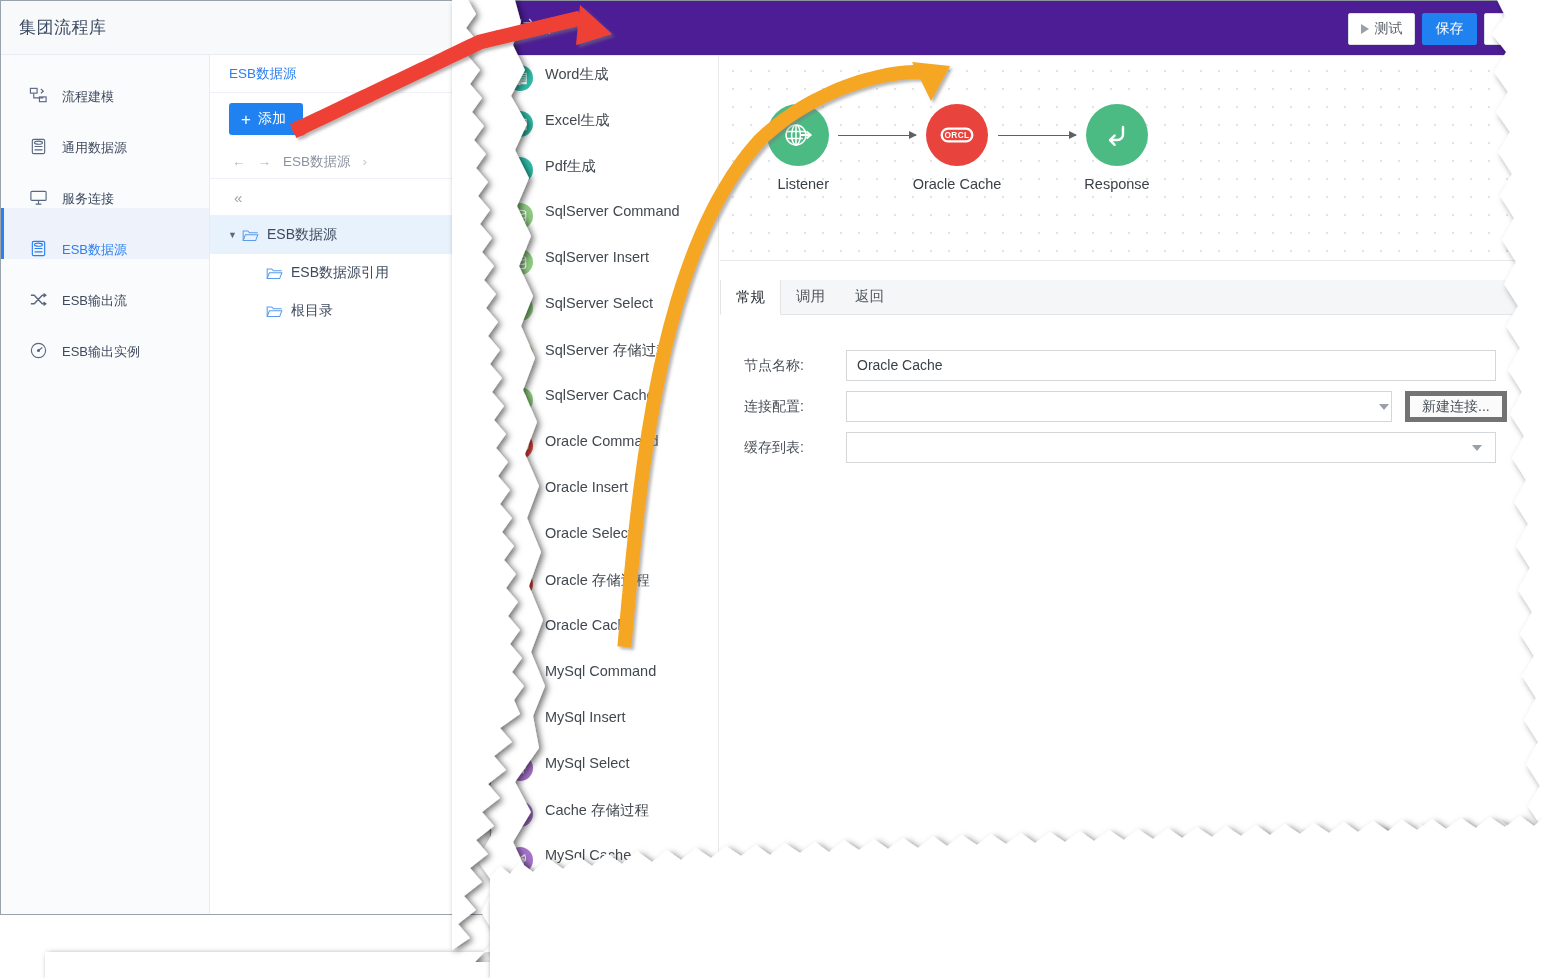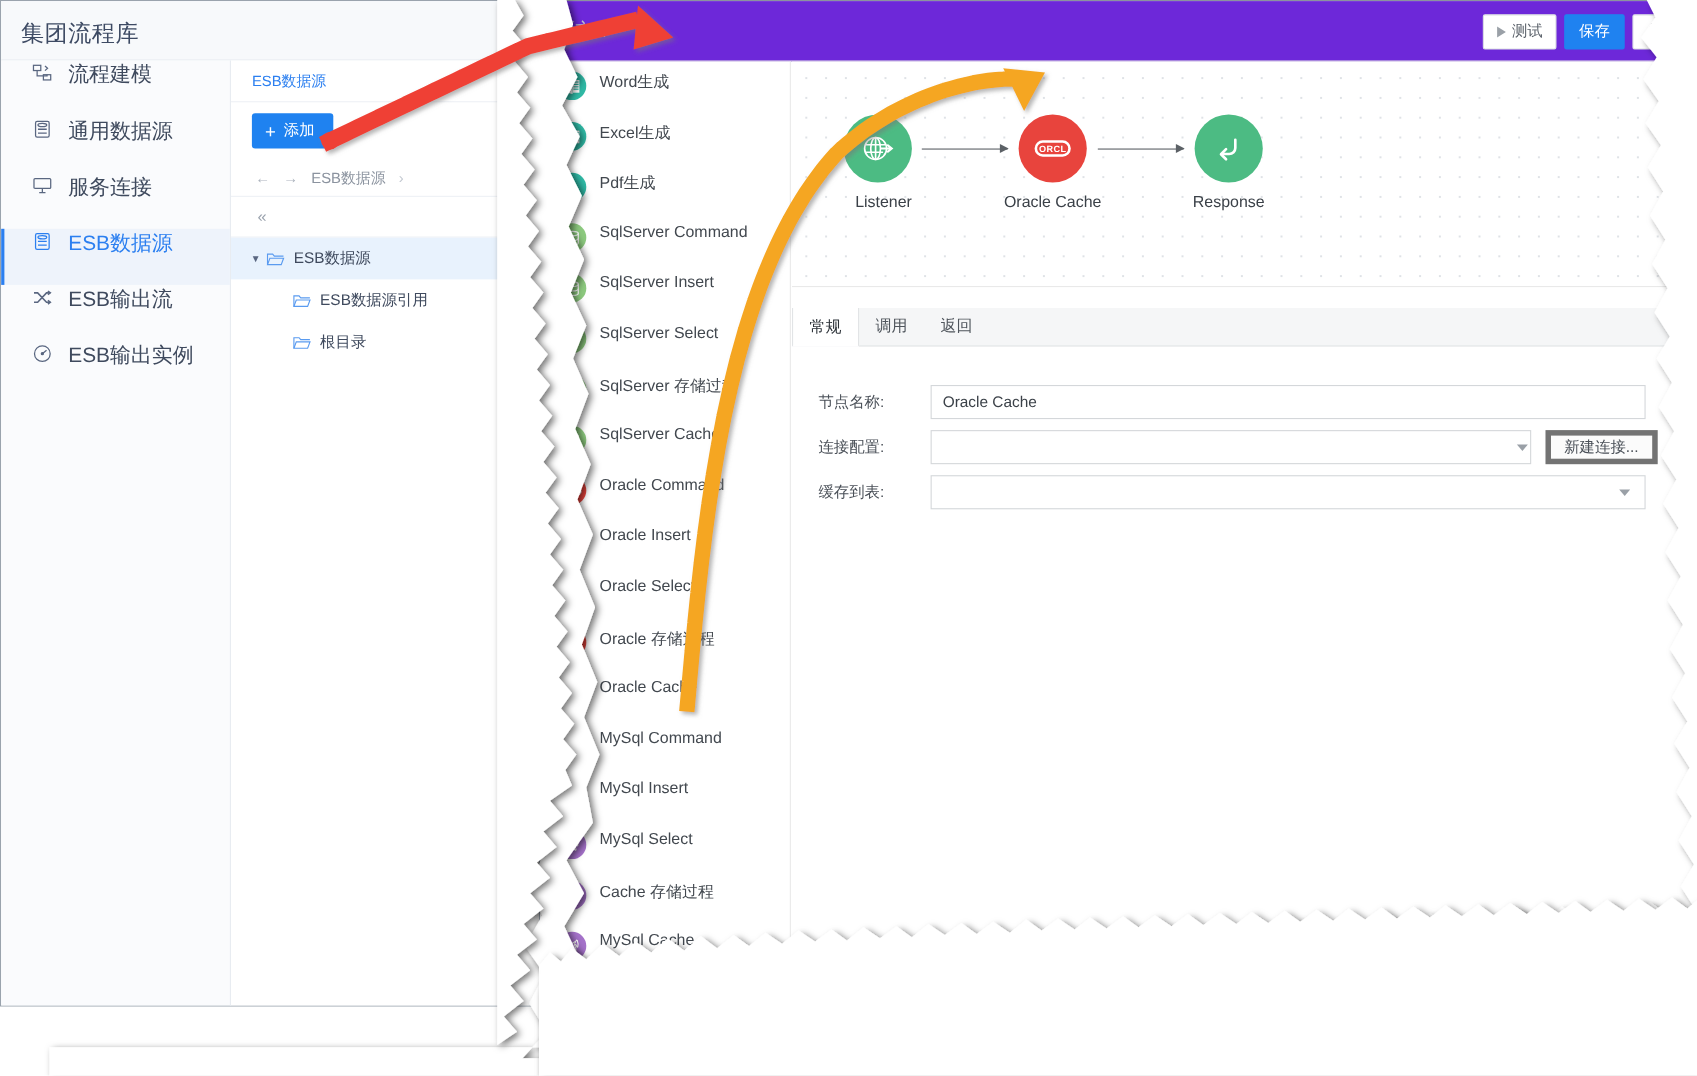--- a/index.html
+++ b/index.html
@@ -7,27 +7,27 @@
        font-family:"Liberation Sans","DejaVu Sans",sans-serif;
        -webkit-font-smoothing:antialiased;}
 
   
   #back-window{position:absolute;left:0;top:0;width:1000px;height:915px;
      background:#ffffff;border:1px solid #9aa3ad;box-sizing:border-box;overflow:hidden;}
 
   
   #app-titlebar{position:absolute;left:0;top:0;width:998px;height:54px;
      background:#f7f9fb;border-bottom:1px solid #e8ecf1;box-sizing:border-box;}
-  #app-title{position:absolute;left:18px;top:15px;font-size:21px;color:#3d4a63;letter-spacing:.5px;}
+  #app-title{position:absolute;left:18px;top:15px;font-size:17px;color:#3d4a63;letter-spacing:.5px;}
 
   
   #sidebar{position:absolute;left:0;top:54px;width:209px;height:861px;
      background:#fafbfd;border-right:1px solid #e8ecf1;box-sizing:border-box;}
-  .side-item{position:relative;height:51px;display:flex;align-items:flex-start;
-     padding-left:26px;color:#3f4a5e;font-size:19px;box-sizing:border-box;cursor:pointer;}
+  .side-item{position:relative;height:51px;display:flex;align-items:flex-end;
+     padding-left:26px;color:#3f4a5e;font-size:13px;box-sizing:border-box;cursor:pointer;}
   .side-item .sic{width:22px;height:22px;margin-right:13px;display:inline-flex;
      align-items:center;justify-content:center;color:#5a6781;flex:0 0 auto;}
   .side-item.active{background:#eef3fb;color:#2b7ff0;}
   .side-item.active .sic{color:#2b7ff0;}
   .side-item.active::before{content:"";position:absolute;left:0;top:0;bottom:0;width:3px;background:#2b7ff0;}
 
   
   #content-pane{position:absolute;left:209px;top:54px;width:791px;height:861px;background:#fff;}
   #crumb-bar{position:absolute;left:0;top:0;width:100%;height:38px;
      border-bottom:1px solid #eef1f5;box-sizing:border-box;}
@@ -56,21 +56,21 @@
      font-size:14px;color:#3f4a5e;box-sizing:border-box;cursor:pointer;}
   .tree-row.sel{background:#e8f2fd;}
   .caret{width:14px;margin-left:18px;color:#5a6781;font-size:9px;}
   .folder{margin-right:8px;color:#5a9bf0;display:inline-flex;}
 
   
   #front-window{position:absolute;left:490px;top:0;width:1053px;height:878px;
      background:#fff;border:1px solid #8c949e;box-sizing:border-box;overflow:hidden;
      box-shadow:-3px 3px 9px rgba(0,0,0,.30);}
 
-  #fw-top{position:absolute;left:0;top:0;width:100%;height:55px;background:#6d28d9;
+  #fw-top{position:absolute;left:0;top:0;width:100%;height:55px;background:#4c1d95;
      border-bottom:1px solid #e6e6e6;box-sizing:border-box;}
   #fw-filename{position:absolute;left:16px;top:16px;font-size:16px;color:#bfc4c9;}
   .fw-btn{position:absolute;top:12px;height:32px;border:1px solid #dcdfe3;background:#fff;
      border-radius:2px;font-size:14px;color:#585f68;display:flex;align-items:center;
      justify-content:center;gap:6px;cursor:pointer;box-sizing:border-box;
      font-family:"Liberation Sans",sans-serif;}
   .fw-btn.primary{background:#1f82f0;border-color:#1f82f0;color:#fff;}
   .fw-btn .tri{width:0;height:0;border-left:8px solid #9aa0a7;border-top:5px solid transparent;
      border-bottom:5px solid transparent;}
 

